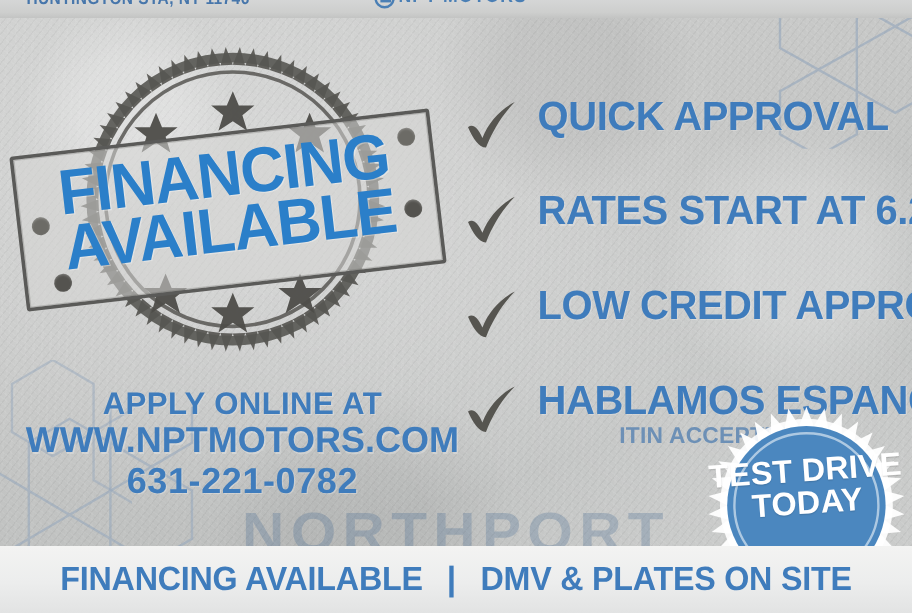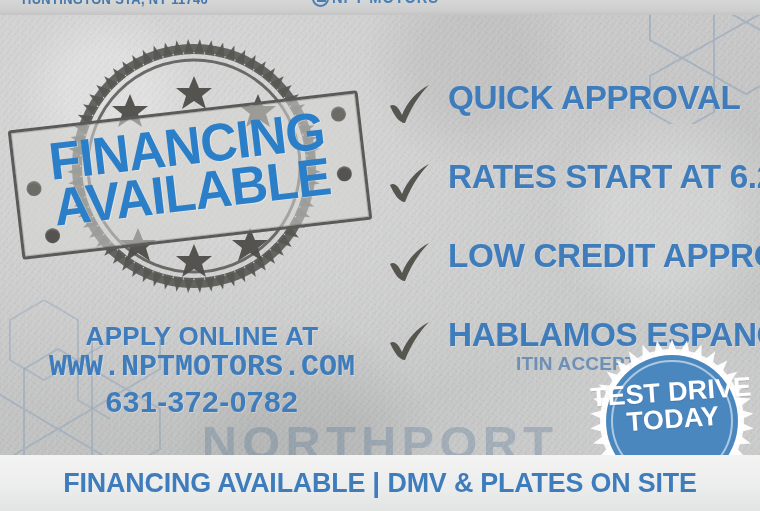--- a/index.html
+++ b/index.html
@@ -136,41 +136,41 @@
 
   
   .contact {
     position:absolute; left:0; width:380px; top:322px;
     text-align:center; z-index:12;
     color:#3f7cbc; font-weight:bold; line-height:1.12;
     text-shadow:1px 1px 0 rgba(255,255,255,.25);
     margin-left:12px;
   }
   .contact .c1 { font-size:26px; letter-spacing:.3px; }
-  .contact .c2 { font-size:30px; letter-spacing:0;font-family:Liberation Mono, monospace; }
+  .contact .c2 { font-size:30px; letter-spacing:0; }
   .contact .c3 { font-size:30px; letter-spacing:.5px; }
 
   
   .testdrive { position:absolute; left:588px; top:337px; width:168px; height:168px; z-index:20; }
   .td-text {
     position:absolute; left:0; right:0; top:42px;
     text-align:center; color:#fff; font-weight:bold;
     line-height:1.0; pointer-events:none;
     transform:rotate(-4deg);
     text-shadow:0 1px 1px rgba(0,0,0,.12);
   }
   .td-text .t1 { font-size:27px; letter-spacing:.2px; display:block; }
   .td-text .t2 { font-size:27px; letter-spacing:.2px; display:block; }
 
   
   .bottom-banner {
     position:absolute; left:0; bottom:0; width:760px; height:56px;
     background:linear-gradient(180deg,#f3f3f2 0%,#eceded 55%,#e2e3e3 100%);
     z-index:25;
-    display:flex; align-items:center; justify-content:center; gap:1px;text-align:center;
+    display:flex; align-items:center; justify-content:center; gap:14px;text-align:center;
   }
   .bottom-banner .bb {
     font-size:28px; font-weight:bold; color:#3f7cbc;
     letter-spacing:-.2px; white-space:nowrap;
     transform:scaleX(.96);
   }
   .bottom-banner .sep { font-size:28px; font-weight:bold; color:#3f7cbc; }
 </style>
 </head>
 <body>
@@ -351,21 +351,21 @@
         </svg>
       </span>
       <span class="label">HABLAMOS ESPANOL</span>
       <span class="sub">ITIN ACCEPTED</span>
     </div>
   </div>
 
   <div class="contact">
     <div class="c1">APPLY ONLINE AT</div>
     <div class="c2">WWW.NPTMOTORS.COM</div>
-    <div class="c3">631-372-0782</div>
+    <div class="c3">631-221-0782</div>
   </div>
 
   <div class="testdrive">
     <svg width="168" height="168" viewBox="0 0 168 168">
       <g id="zigzag" fill="#ffffff" opacity="0.95">
           <polygon points="150.0,84.0 165.7,91.6 148.9,96.1"></polygon>
           <polygon points="148.9,96.1 162.9,106.4 145.5,107.8"></polygon>
           <polygon points="145.5,107.8 157.4,120.6 140.1,118.7"></polygon>
           <polygon points="140.1,118.7 149.4,133.4 132.8,128.5"></polygon>
           <polygon points="132.8,128.5 139.2,144.6 123.8,136.7"></polygon>

